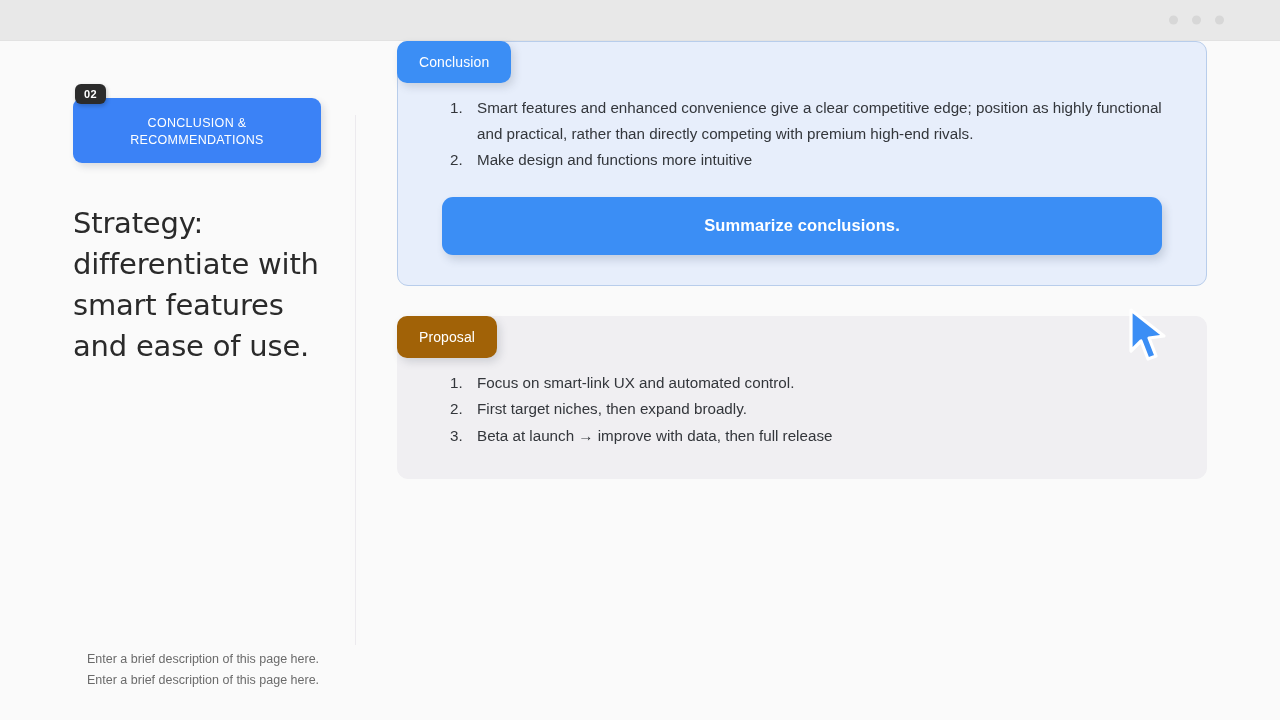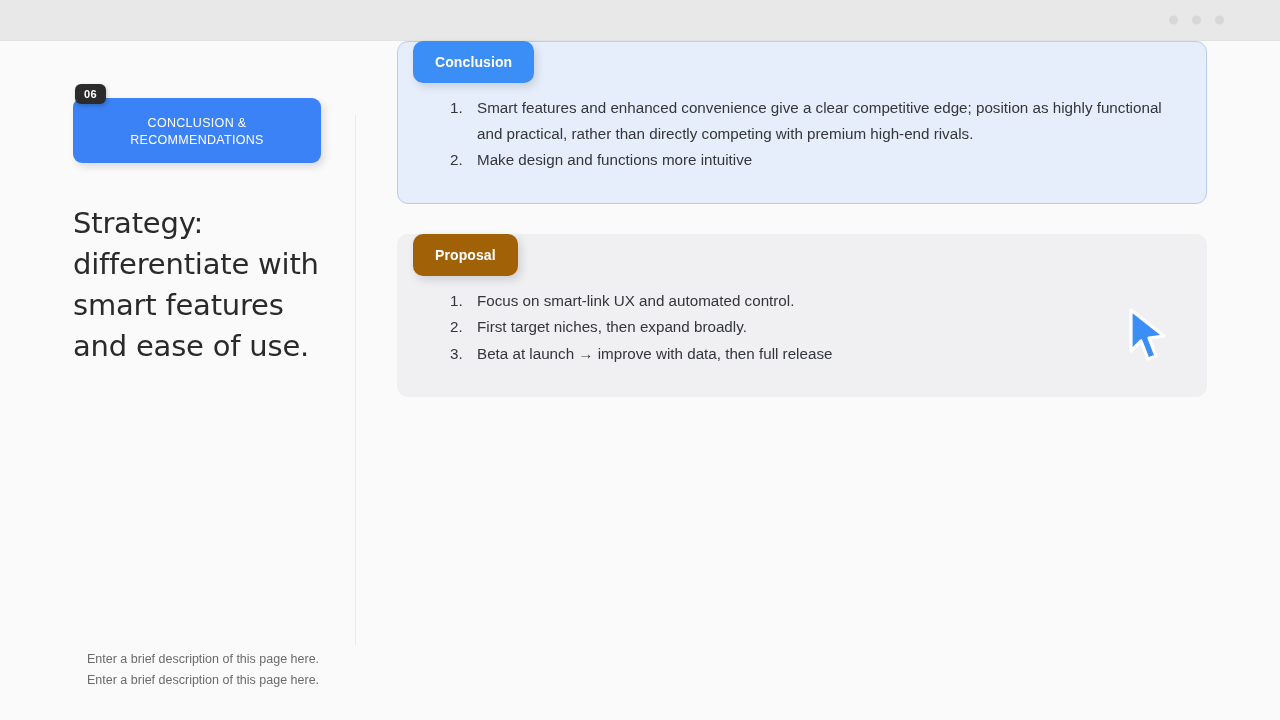--- a/index.html
+++ b/index.html
@@ -99,22 +99,22 @@
   .panel-card.blue {
     background:#e7eefb;
     border:1px solid #b8cdeb;
   }
   .panel-card.gray {
     background:#f0eff2;
     border:1px solid #f0eff2;
   }
 
   .panel-tab {
-    position:absolute; left:16px; top:0; z-index:3;
-    font-size:14px; font-weight:700; color:#fff;
+    position:absolute; left:0; top:0; z-index:3;
+    font-size:14px; font-weight:400; color:#fff;
     padding:13px 22px;
     border-radius:10px;
     letter-spacing:.1px;
     box-shadow:3px 4px 8px rgba(60,70,90,.18);
   }
   .panel-tab.blue { background:#3b8ef5; }
   .panel-tab.dark { background:#a16207; }
 
   .panel-list {
     list-style:none;
@@ -172,21 +172,21 @@
 </div>
 
 <div class="slide">
 
   <div class="divider"></div>
 
   <div class="left-col">
 
     <div class="tag-wrap">
       <div class="section-tag">CONCLUSION &amp; RECOMMENDATIONS</div>
-      <div class="section-num">06</div>
+      <div class="section-num">02</div>
     </div>
 
     <h1 class="headline">Strategy: differentiate with smart features and ease of use.</h1>
   </div>
 
   <div class="footnote">
     <div>Enter a brief description of this page here.</div>
     <div>Enter a brief description of this page here.</div>
   </div>
 
@@ -194,20 +194,23 @@
 
     <section class="panel">
       <div class="panel-tab blue">Conclusion</div>
 
       <div class="panel-card blue">
         <ol class="panel-list tight">
           <li>Smart features and enhanced convenience give a clear competitive edge; position as highly functional and practical, rather than directly competing with premium high-end rivals.</li>
           <li>Make design and functions more intuitive</li>
         </ol>
 
+        <div class="cta first">
+          <span>Summarize conclusions.</span>
+        </div>
       </div>
     </section>
 
     <section class="panel">
       <div class="panel-tab dark">Proposal</div>
 
       <div class="panel-card gray">
         <ol class="panel-list loose">
           <li>Focus on smart-link UX and automated control.</li>
           <li>First target niches, then expand broadly.</li>

